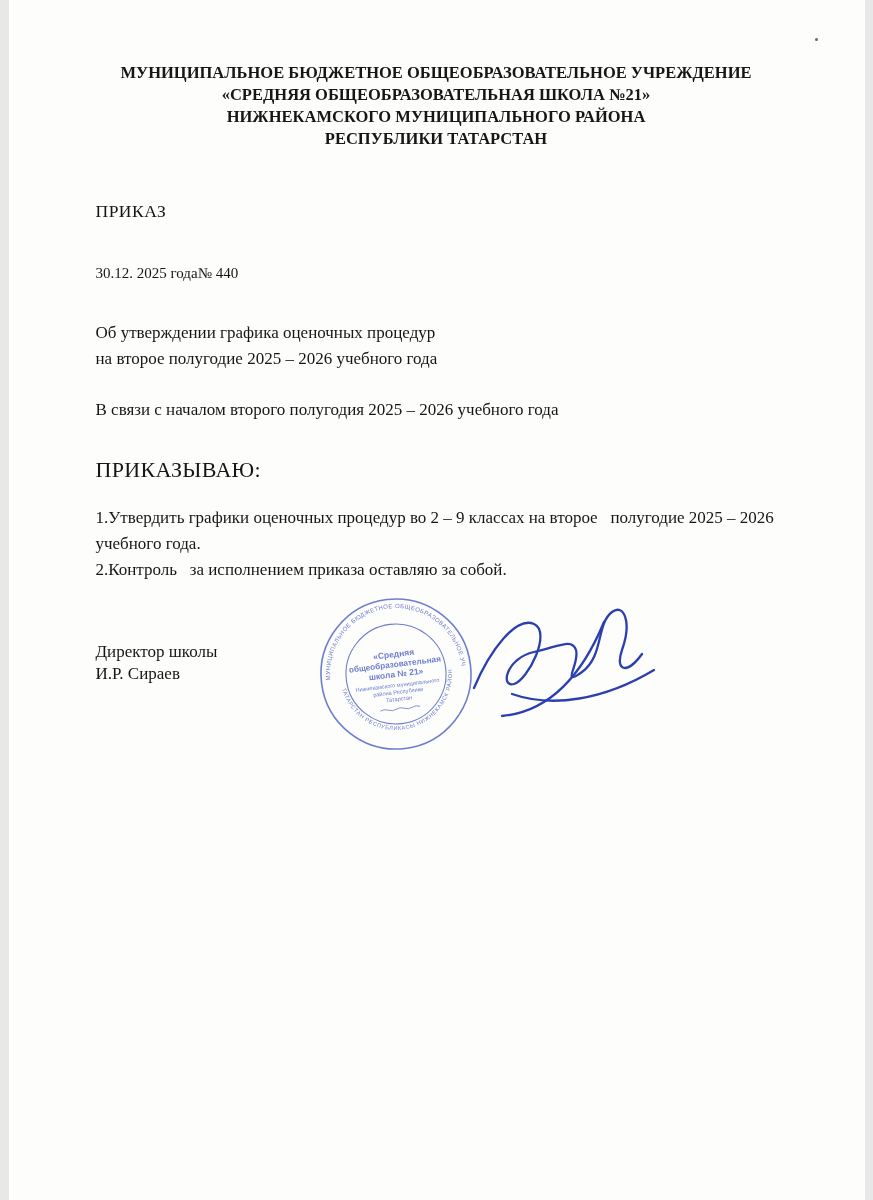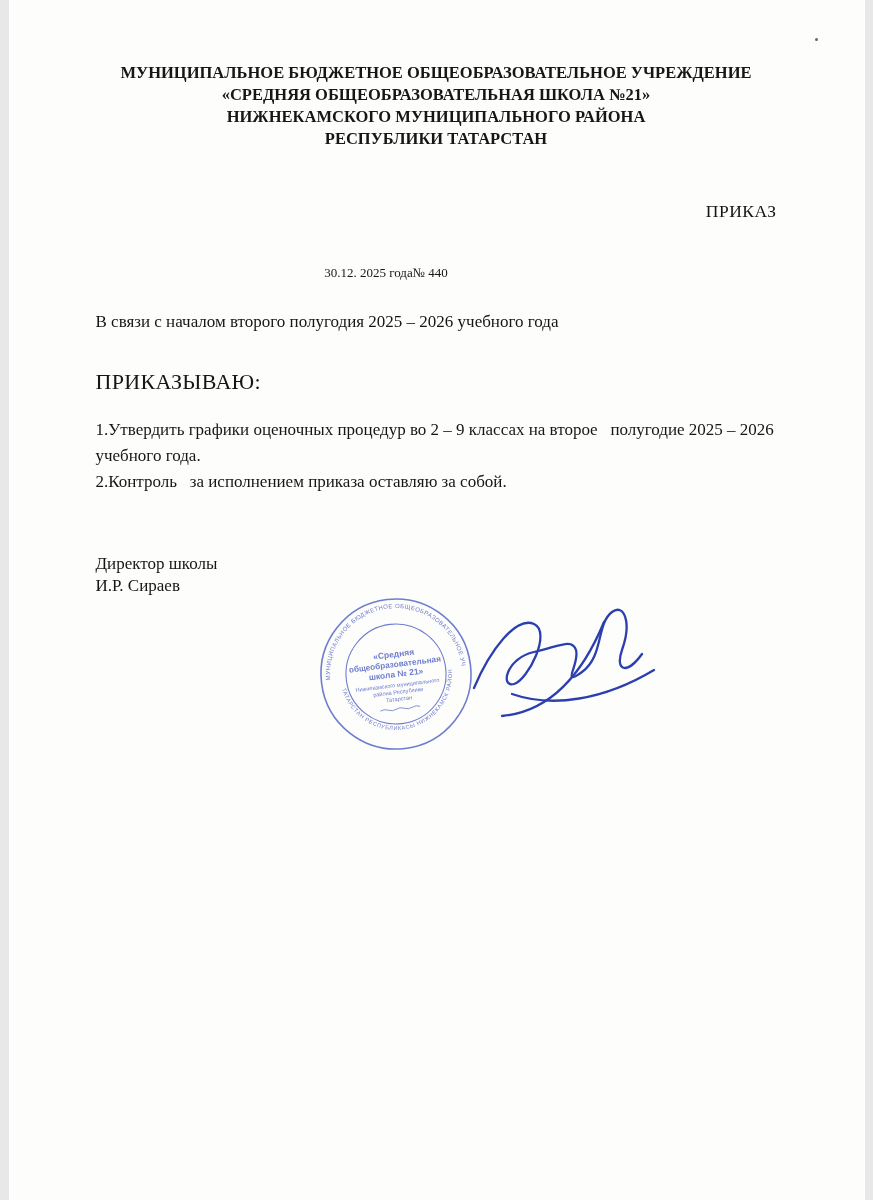--- a/index.html
+++ b/index.html
@@ -20,30 +20,30 @@
   }
   .doc-header .h-line{
     text-align:center;
     font-weight:bold;
     font-size:16.5px;
     line-height:22px;
     white-space:nowrap;
   }
   .doc-type{
     margin-top:50px;
-    text-align:right;
+    text-align:left;
     font-size:17.5px;
     line-height:22px;
     letter-spacing:.5px;
   }
   .date-row{
     margin-top:40px;
     display:flex;
-    justify-content:center;
-    font-size:13px;
+    justify-content:flex-start;
+    font-size:15px;
     line-height:22px;
   }
   .date-row .doc-number{margin-right:100px;}
   .subject{margin-top:36px;font-size:17px;line-height:26px;}
   .preamble{margin:25px 0 0 0;font-size:17px;line-height:26px;}
   .resolution{margin-top:34px;font-size:22px;line-height:26px;letter-spacing:.3px;}
   .items{margin-top:22px;font-size:17px;line-height:26px;}
   .items p{margin:0;white-space:pre-wrap;}
   .sign-row{
     margin-top:58px;
@@ -83,20 +83,24 @@
     <div class="h-line">РЕСПУБЛИКИ ТАТАРСТАН</div>
   </header>
 
   <div class="doc-type">ПРИКАЗ</div>
 
   <div class="date-row">
     <span class="doc-date">30.12. 2025 года</span>
     <span class="doc-number">№ 440</span>
   </div>
 
+  <div class="subject">
+    <div>Об утверждении графика оценочных процедур</div>
+    <div>на второе полугодие 2025 – 2026 учебного года</div>
+  </div>
 
   <p class="preamble">В связи с началом второго полугодия 2025 – 2026 учебного года</p>
 
   <div class="resolution">ПРИКАЗЫВАЮ:</div>
 
   <div class="items">
     <p>1.Утвердить графики оценочных процедур во 2 – 9 классах на второе   полугодие 2025 – 2026 учебного года.</p>
     <p>2.Контроль   за исполнением приказа оставляю за собой.</p>
   </div>
 

